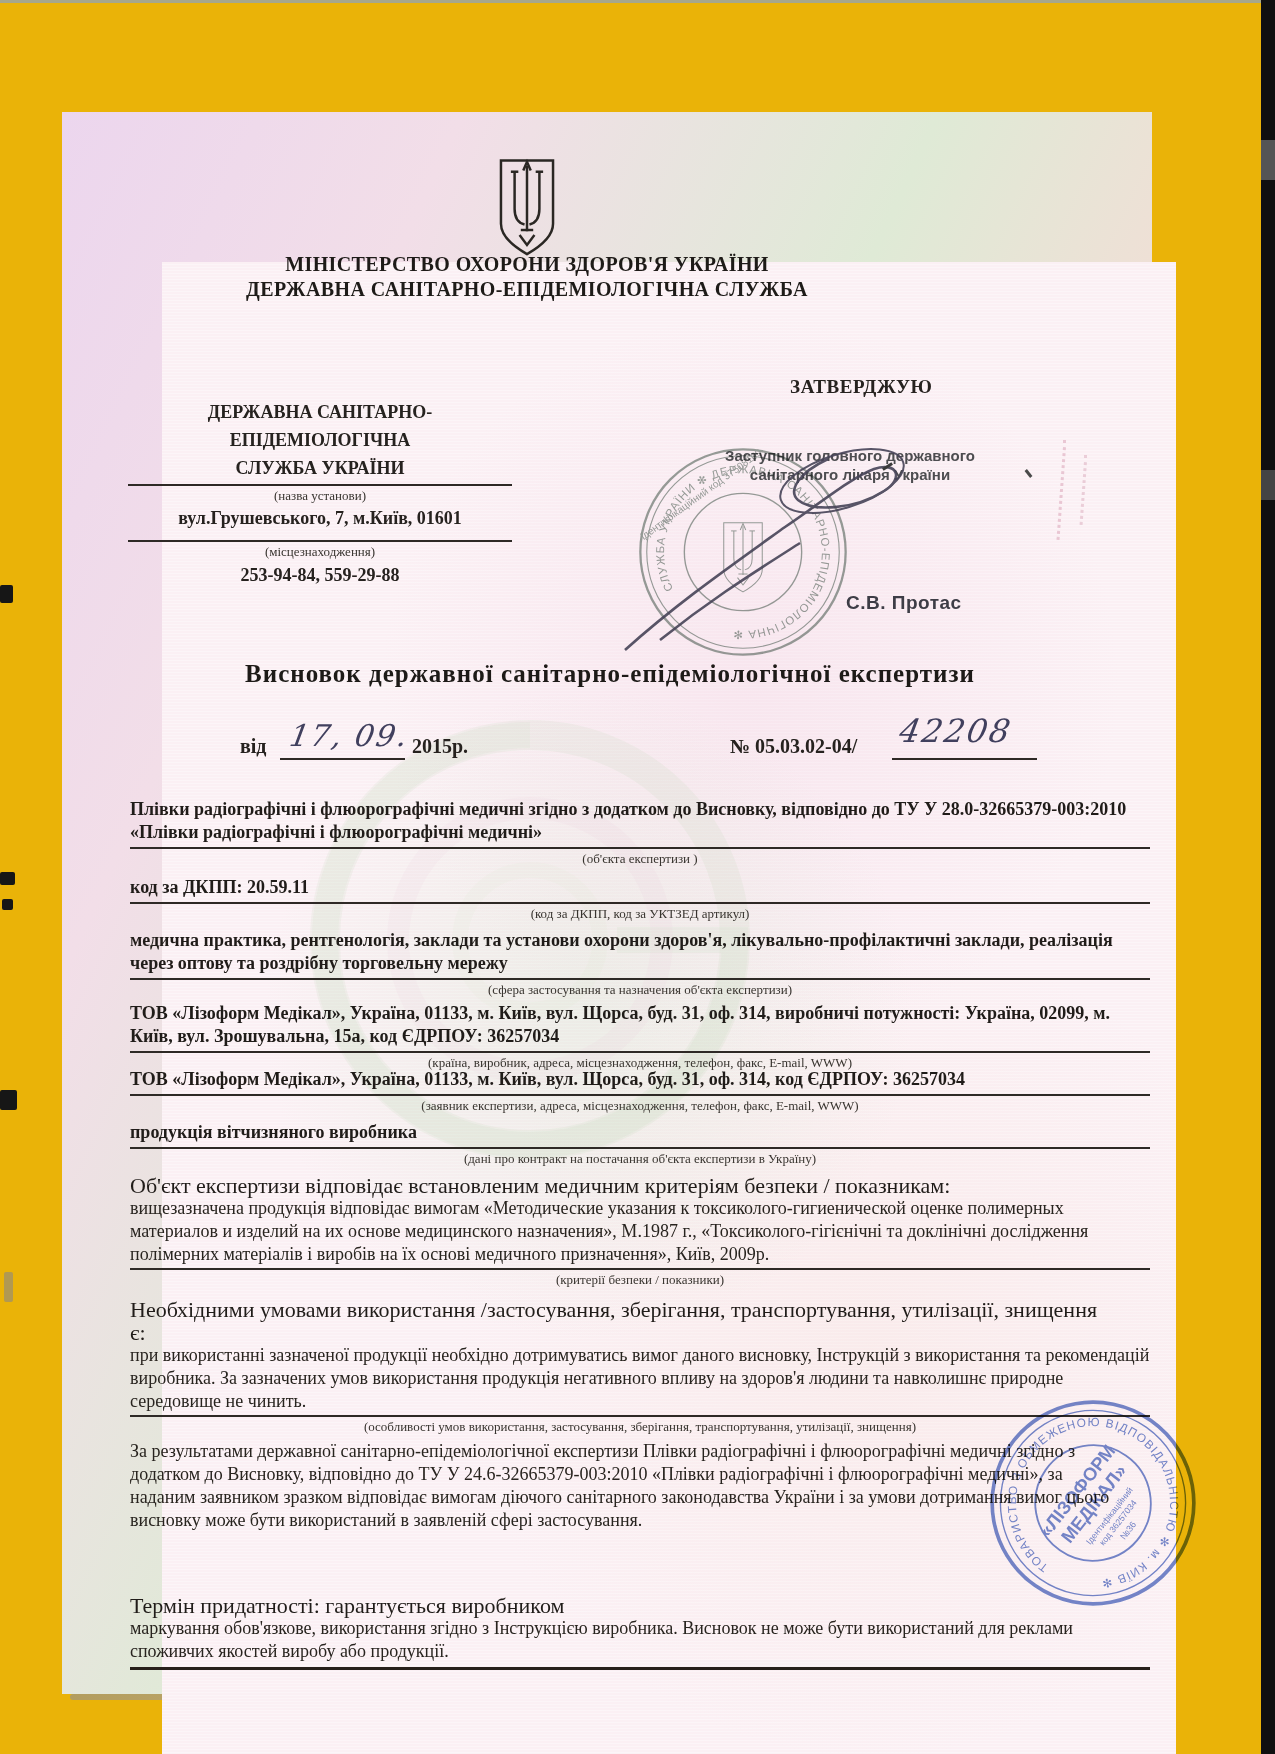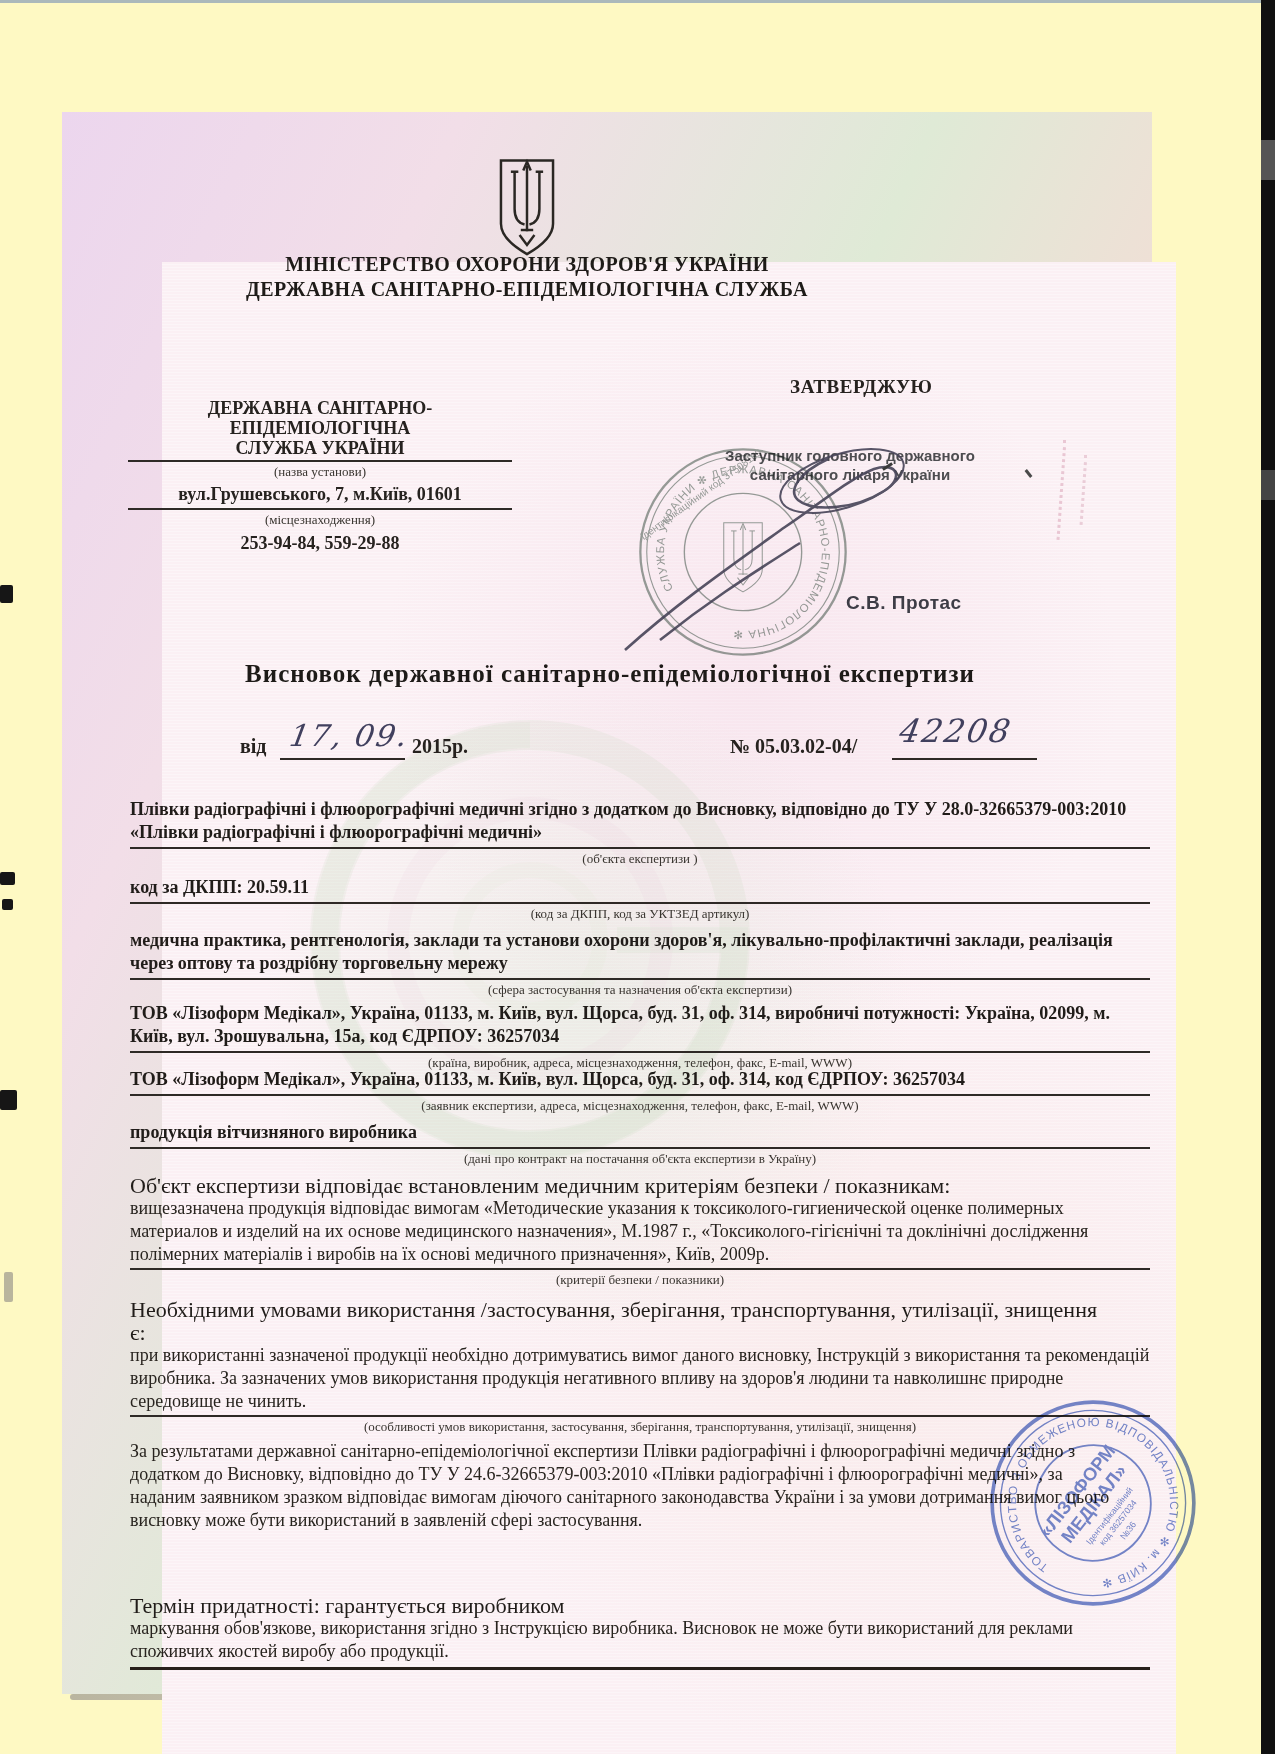--- a/index.html
+++ b/index.html
@@ -1,16 +1,16 @@
 <!DOCTYPE html>
 <html><head>
 <meta charset="utf-8">
 <style>
   html,body{margin:0;padding:0;background:#e9e6e1;}
-  .page{position:relative;width:1275px;height:1754px;background:#fef9c3;overflow:hidden;
+  .page{position:relative;width:1275px;height:1754px;background:#eab308;overflow:hidden;
         font-family:"Liberation Serif",serif;color:#26221f;}
   
   .scan-top-line{position:absolute;left:0;top:0;width:100%;height:3px;background:#8fa3b8;opacity:.75;}
   .scan-right-strip{position:absolute;left:1261px;top:0;width:14px;height:100%;background:#101010;}
   .scan-right-notch1{position:absolute;left:1261px;top:140px;width:14px;height:40px;background:#555;}
   .scan-right-notch2{position:absolute;left:1261px;top:470px;width:14px;height:30px;background:#444;}
   .scan-mark{position:absolute;background:#161616;border-radius:2px;}
   .m1{left:0;top:585px;width:13px;height:18px;}
   .m2{left:0;top:872px;width:15px;height:13px;}
   .m3{left:2px;top:899px;width:11px;height:11px;}
@@ -27,23 +27,23 @@
         radial-gradient(circle at 58% 28%, rgba(238,198,220,.25), transparent 30%),
         radial-gradient(circle at 70% 72%, rgba(243,214,200,.20), transparent 32%),
         repeating-linear-gradient(0deg, rgba(255,255,255,.35) 0 1px, rgba(0,0,0,0) 1px 3px),
         #fbf0f4;}
   
   .abs{position:absolute;}
   .ministry{left:127px;top:252px;width:800px;text-align:center;font-weight:bold;
       font-size:20px;line-height:25px;letter-spacing:.4px;color:#1e1b18;}
   .approve{left:790px;top:376px;font-weight:bold;font-size:19px;letter-spacing:.6px;}
   .inst{left:128px;top:398px;width:384px;text-align:center;}
-  .inst .nm{font-weight:bold;font-size:18px;line-height:20px;border-bottom:2px solid #2e2a26;padding-bottom:2px;}
+  .inst .nm{font-weight:bold;font-size:18px;line-height:28px;border-bottom:2px solid #2e2a26;padding-bottom:2px;}
   .cap{font-size:13px;line-height:15px;color:#38342f;text-align:center;margin-top:2px;}
-  .inst .addr{font-weight:bold;font-size:18px;line-height:22px;margin-top:4px;border-bottom:2px solid #2e2a26;padding-bottom:3px;}
+  .inst .addr{font-weight:bold;font-size:18px;line-height:22px;margin-top:4px;border-bottom:2px solid #2e2a26;padding-bottom:11px;}
   .inst .ph{font-weight:bold;font-size:18px;margin-top:6px;}
   .appr-pos{left:700px;top:446px;width:300px;text-align:center;font-family:"Liberation Sans",sans-serif;
       font-weight:bold;font-size:15px;line-height:19px;color:#4d4d50;}
   .appr-name{left:846px;top:592px;font-family:"Liberation Sans",sans-serif;font-weight:bold;
       font-size:19px;color:#3d3d46;letter-spacing:.5px;}
   .doc-title{left:150px;top:660px;width:920px;text-align:center;font-weight:bold;
       font-size:25px;letter-spacing:1px;color:#1d1a17;}
   .hw{font-family:"DejaVu Serif",serif;font-style:italic;color:#41405e;transform:skewX(-10deg);letter-spacing:2px;}
   .dl-label{font-weight:bold;font-size:20px;}
   .uline{border-bottom:2px solid #2e2a26;}

